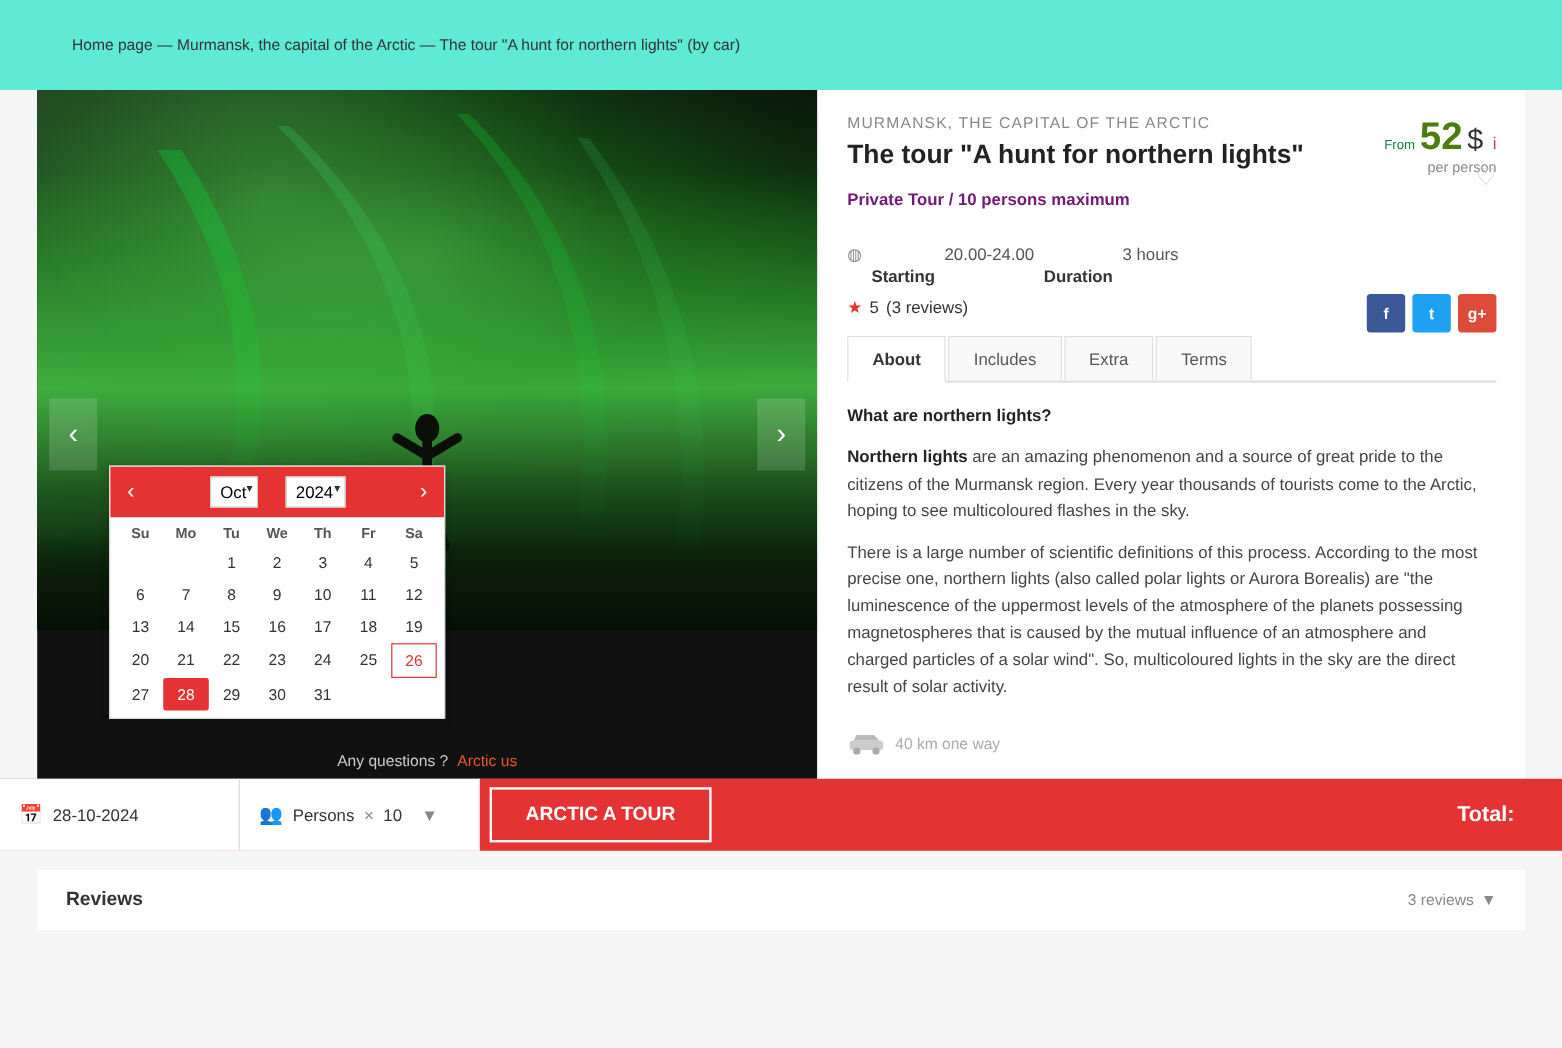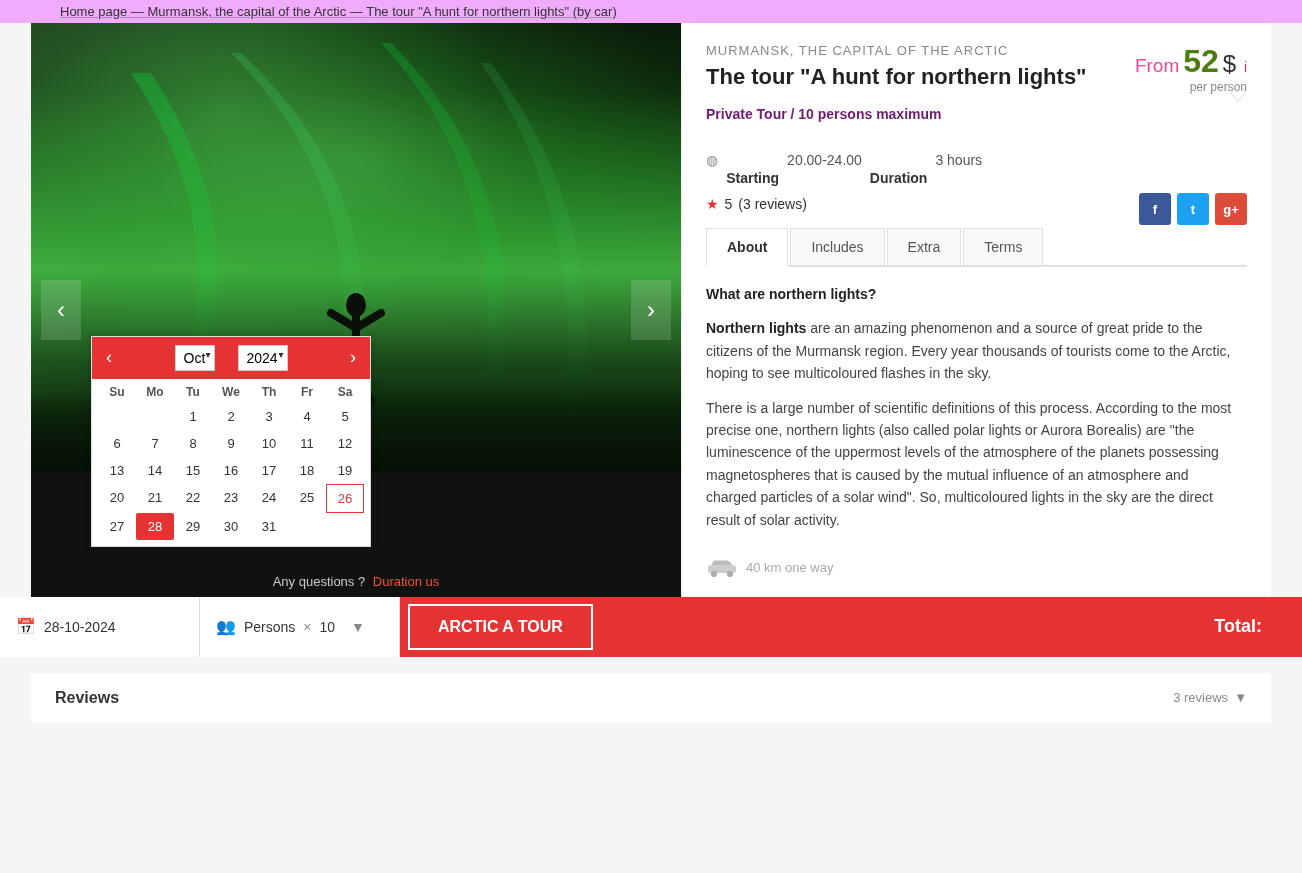--- a/index.html
+++ b/index.html
@@ -1,18 +1,18 @@
 <!DOCTYPE html>
 <html><head>
   <meta charset="utf-8">
   <style>
     * { box-sizing: border-box; margin: 0; padding: 0; }
     body { font-family: Arial, sans-serif; background: #f5f5f5; font-size: 14px; color: #333; }
 
-    .breadcrumb { padding: 4px 60px; font-size: 13px; color: #999; background: #f0abfc; text-decoration: underline; }
+    .breadcrumb { padding: 30px 60px; font-size: 13px; color: #999; background: #5eead4; }
     .breadcrumb span { color: #333; }
 
     .main-container { max-width: 1240px; margin: 0 auto; background: #fff; display: flex; }
 
     
     .image-section { width: 650px; min-width: 650px; position: relative; background: #111; }
     .aurora-bg {
       width: 100%; height: 450px;
       background: linear-gradient(180deg, #0a1a0a 0%, #0d2b0d 15%, #1a5c1a 30%, #2d8c2d 45%, #3daa3d 55%, #2d7a2d 65%, #1a4a1a 75%, #0d2b0d 85%, #050f05 100%);
       position: relative; overflow: hidden;
@@ -78,21 +78,21 @@
     .cal-day.today { border: 1px solid #e53333; color: #e53333; }
     .cal-day.selected { background: #e53333; color: white; border-radius: 2px; }
 
     
     .info-section { flex: 1; padding: 20px 24px; border-left: 1px solid #eee; position: relative; }
 
     .region-title { font-size: 13px; color: #888; text-transform: uppercase; letter-spacing: 1px; margin-bottom: 6px; }
     .tour-title { font-size: 22px; font-weight: bold; color: #222; margin-bottom: 16px; }
 
     .price-block { position: absolute; top: 20px; right: 24px; text-align: right; }
-    .price-from { font-size: 19px; color: #ec4899; display: inline; }
+    .price-from { font-size: 11px; color: #15803d; display: inline; }
     .price-val { font-size: 32px; font-weight: bold; color: #4d7c0f; }
     .price-currency { font-size: 24px; color: #333; }
     .price-info { color: #e53333; font-size: 14px; cursor: pointer; display: inline; margin-left: 4px; }
     .per-person { font-size: 12px; color: #888; }
 
     .wishlist-btn { position: absolute; top: 60px; right: 24px; background: none; border: none; cursor: pointer; font-size: 20px; color: #ccc; }
 
     .private-tour { color: #701a75; font-weight: bold; font-size: 14px; margin-bottom: 12px; }
 
     .tour-meta { display: flex; align-items: center; gap: 8px; font-size: 14px; color: #555; margin-bottom: 10px; }
@@ -199,21 +199,21 @@
         <path d="M35,24 L35,70 M35,35 L10,20 M35,35 L60,20 M35,70 L20,110 M35,70 L50,110" stroke="#0a0f08" stroke-width="8" fill="none" stroke-linecap="round"></path>
       </svg>
       <div class="tree-line"></div>
     </div>
 
     <button class="nav-btn prev">‹</button>
     <button class="nav-btn next">›</button>
 
     <div class="image-caption">
       <span>Any questions ?</span>
-      <a style="color:#e53;text-decoration:none;margin-left:4px">Duration us</a>
+      <a style="color:#e53;text-decoration:none;margin-left:4px">Arctic us</a>
     </div>
 
     <div class="calendar-overlay">
       <div class="cal-header">
         <button class="cal-nav-btn">‹</button>
         <div class="cal-month-year">
           <div class="cal-select-wrapper">
             <select class="cal-select">
               <option>Oct</option>
             </select>

